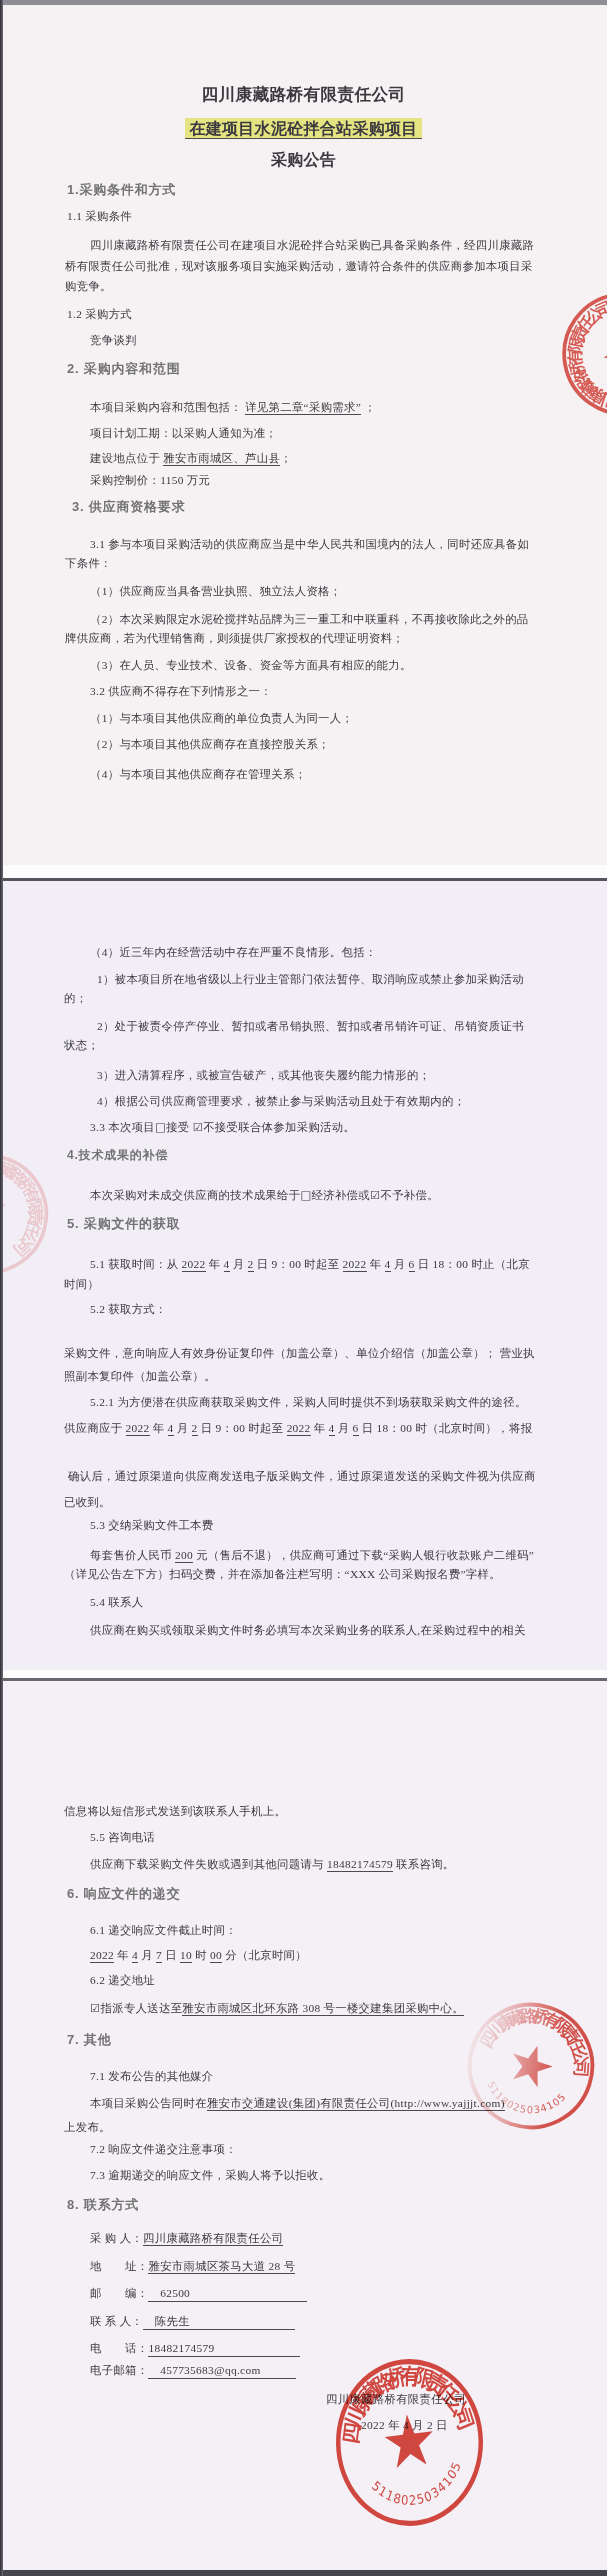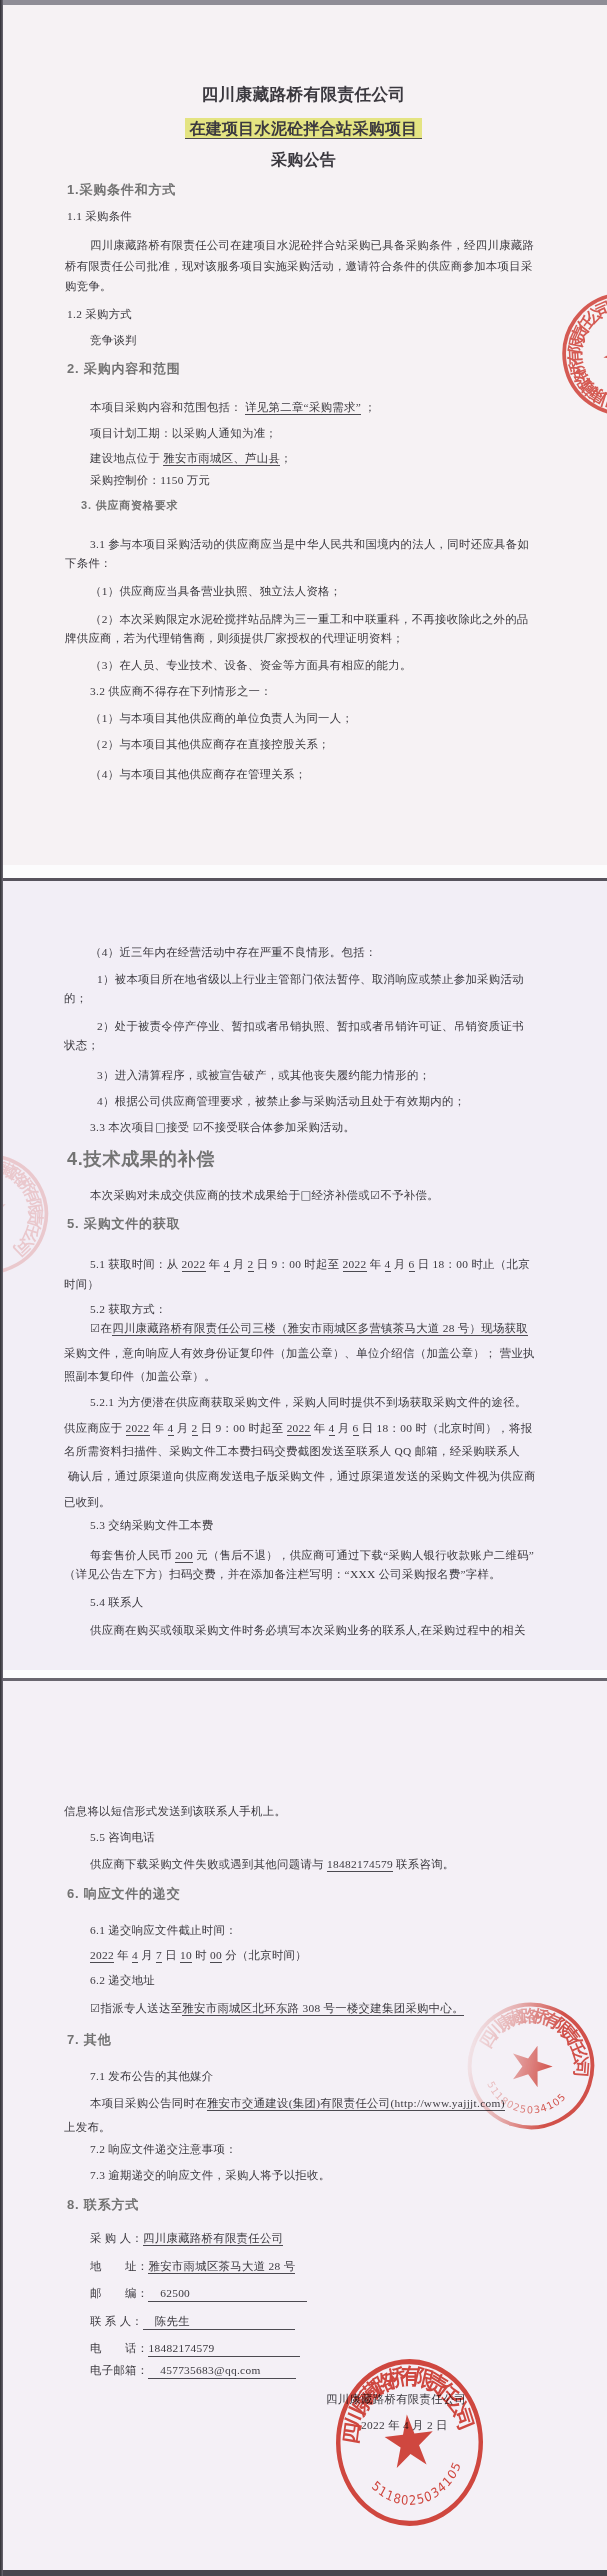--- a/index.html
+++ b/index.html
@@ -48,51 +48,49 @@
     <div class="ln" style="top: 259px; left: 65px;">桥有限责任公司批准，现对该服务项目实施采购活动，邀请符合条件的供应商参加本项目采</div>
     <div class="ln" style="top: 238px; left: 90px;">四川康藏路桥有限责任公司在建项目水泥砼拌合站采购已具备采购条件，经四川康藏路</div>
     <div class="ln" style="top: 279px; left: 65px;">购竞争。</div>
     <div class="ln" style="top: 307px; left: 67px;">1.2 采购方式</div>
     <div class="ln" style="top: 333px; left: 90px;">竞争谈判</div>
     <div class="ln hd" style="top: 361px; left: 67px; font-size: 13px;">2. 采购内容和范围</div>
     <div class="ln" style="top: 400px; left: 90px;">本项目采购内容和范围包括： <span class="u">详见第二章“采购需求”</span> ；</div>
     <div class="ln" style="top: 426px; left: 90px;">项目计划工期：以采购人通知为准；</div>
     <div class="ln" style="top: 451px; left: 90px;">建设地点位于 <span class="u">雅安市雨城区、芦山县</span>；</div>
     <div class="ln" style="top: 473px; left: 90px;">采购控制价：1150 万元</div>
-    <div class="ln hd" style="top: 499px; left: 81px; font-size: 11px;">3.  供应商资格要求</div>
+    <div class="ln hd" style="top: 499px; left: 72px; font-size: 13px;">3.  供应商资格要求</div>
     <div class="ln" style="top: 537px; left: 90px;">3.1 参与本项目采购活动的供应商应当是中华人民共和国境内的法人，同时还应具备如</div>
     <div class="ln" style="top: 556px; left: 65px;">下条件：</div>
     <div class="ln" style="top: 584px; left: 90px;">（1）供应商应当具备营业执照、独立法人资格；</div>
     <div class="ln" style="top: 612px; left: 90px;">（2）本次采购限定水泥砼搅拌站品牌为三一重工和中联重科，不再接收除此之外的品</div>
     <div class="ln" style="top: 631px; left: 65px;">牌供应商，若为代理销售商，则须提供厂家授权的代理证明资料；</div>
     <div class="ln" style="top: 658px; left: 90px;">（3）在人员、专业技术、设备、资金等方面具有相应的能力。</div>
     <div class="ln" style="top: 684px; left: 90px;">3.2 供应商不得存在下列情形之一：</div>
     <div class="ln" style="top: 711px; left: 90px;">（1）与本项目其他供应商的单位负责人为同一人；</div>
     <div class="ln" style="top: 737px; left: 90px;">（2）与本项目其他供应商存在直接控股关系；</div>
     <div class="ln" style="top: 767px; left: 90px;">（4）与本项目其他供应商存在管理关系；</div>
     <div class="ln" style="top: 945px; left: 90px;">（4）近三年内在经营活动中存在严重不良情形。包括：</div>
     <div class="ln" style="top: 972px; left: 97px;">1）被本项目所在地省级以上行业主管部门依法暂停、取消响应或禁止参加采购活动</div>
     <div class="ln" style="top: 991px; left: 64px;">的；</div>
     <div class="ln" style="top: 1019px; left: 97px;">2）处于被责令停产停业、暂扣或者吊销执照、暂扣或者吊销许可证、吊销资质证书</div>
     <div class="ln" style="top: 1038px; left: 64px;">状态；</div>
     <div class="ln" style="top: 1068px; left: 97px;">3）进入清算程序，或被宣告破产，或其他丧失履约能力情形的；</div>
     <div class="ln" style="top: 1094px; left: 97px;">4）根据公司供应商管理要求，被禁止参与采购活动且处于有效期内的；</div>
     <div class="ln" style="top: 1120px; left: 90px;">3.3 本次项目<span class="cb">□</span>接受 <span class="cb">☑</span>不接受联合体参加采购活动。</div>
-    <div class="ln hd" style="top: 1148px; left: 67px; font-size: 18px;">4.技术成果的补偿</div>
+    <div class="ln hd" style="top: 1148px; left: 67px; font-size: 12px;">4.技术成果的补偿</div>
     <div class="ln" style="top: 1188px; left: 90px;">本次采购对未成交供应商的技术成果给于<span class="cb">□</span>经济补偿或<span class="cb">☑</span>不予补偿。</div>
     <div class="ln hd" style="top: 1216px; left: 67px; font-size: 13px;">5. 采购文件的获取</div>
     <div class="ln" style="top: 1257px; left: 90px;">5.1 获取时间：从 <span class="u">2022</span> 年 <span class="u">4</span> 月 <span class="u">2</span> 日 9：00 时起至 <span class="u">2022</span> 年 <span class="u">4</span> 月 <span class="u">6</span> 日 18：00 时止（北京</div>
     <div class="ln" style="top: 1277px; left: 64px;">时间）</div>
     <div class="ln" style="top: 1302px; left: 90px;">5.2  获取方式：</div>
-    <div class="ln" style="top: 1321px; left: 90px;"><span class="cb">☑</span>在<span class="u">四川康藏路桥有限责任公司三楼（雅安市雨城区多营镇茶马大道 28 号）现场获取</span></div>
     <div class="ln" style="top: 1346px; left: 64px;">采购文件，意向响应人有效身份证复印件（加盖公章）、单位介绍信（加盖公章）； 营业执</div>
     <div class="ln" style="top: 1369px; left: 64px;">照副本复印件（加盖公章）。</div>
     <div class="ln" style="top: 1395px; left: 90px;">5.2.1 为方便潜在供应商获取采购文件，采购人同时提供不到场获取采购文件的途径。</div>
     <div class="ln" style="top: 1421px; left: 64px;">供应商应于 <span class="u">2022</span> 年 <span class="u">4</span> 月 <span class="u">2</span> 日 9：00 时起至 <span class="u">2022</span> 年 <span class="u">4</span> 月 <span class="u">6</span> 日 18：00 时（北京时间），将报</div>
-    <div class="ln" style="top: 1444px; left: 64px;">名所需资料扫描件、采购文件工本费扫码交费截图发送至联系人 QQ 邮箱，经采购联系人</div>
     <div class="ln" style="top: 1469px; left: 68px;">确认后，通过原渠道向供应商发送电子版采购文件，通过原渠道发送的采购文件视为供应商</div>
     <div class="ln" style="top: 1495px; left: 64px;">已收到。</div>
     <div class="ln" style="top: 1518px; left: 90px;">5.3 交纳采购文件工本费</div>
     <div class="ln" style="top: 1548px; left: 90px;">每套售价人民币 <span class="u">200</span> 元（售后不退），供应商可通过下载“采购人银行收款账户二维码”</div>
     <div class="ln" style="top: 1567px; left: 64px;">（详见公告左下方）扫码交费，并在添加备注栏写明：“XXX 公司采购报名费”字样。</div>
     <div class="ln" style="top: 1595px; left: 90px;">5.4 联系人</div>
     <div class="ln" style="top: 1623px; left: 90px;">供应商在购买或领取采购文件时务必填写本次采购业务的联系人,在采购过程中的相关</div>
     <div class="ln" style="top: 1804px; left: 64px;">信息将以短信形式发送到该联系人手机上。</div>
     <div class="ln" style="top: 1830px; left: 90px;">5.5 咨询电话</div>
     <div class="ln" style="top: 1857px; left: 90px;">供应商下载采购文件失败或遇到其他问题请与 <span class="u">18482174579</span> 联系咨询。</div>

